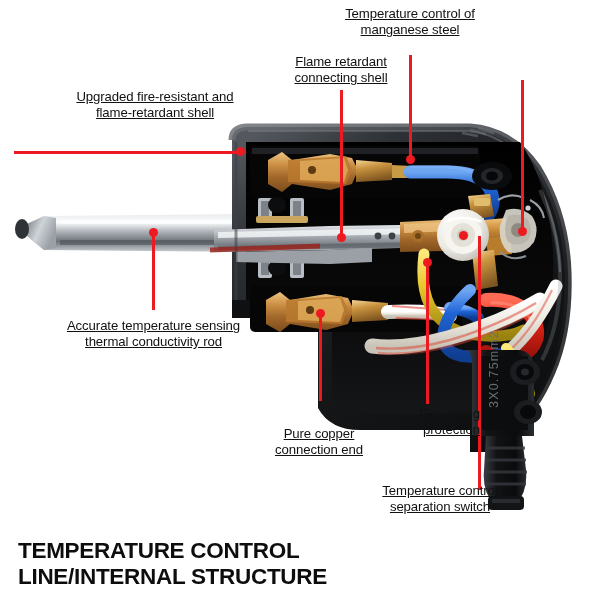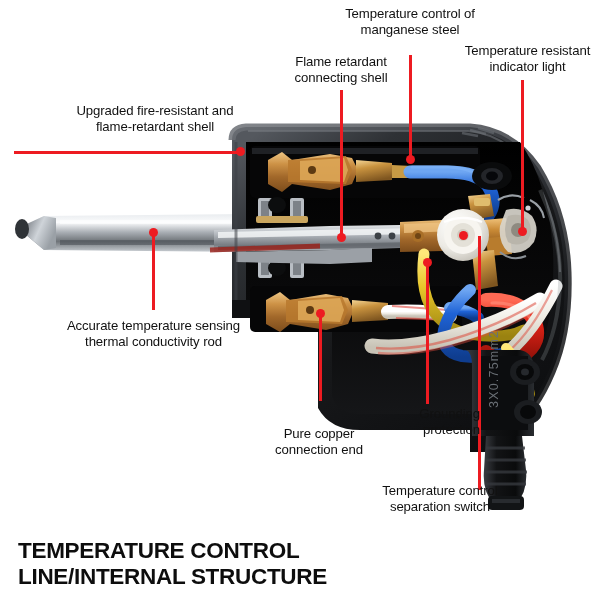--- a/index.html
+++ b/index.html
@@ -20,21 +20,21 @@
   
   .callout {
     position: absolute;
     color: #111111;
     font-size: 13.2px;
     line-height: 1.22;
     letter-spacing: -0.1px;
     white-space: pre-line;
     z-index: 40;
   }
-  .callout.c-center { text-align: center; }
+  .callout.c-center { text-align: center; text-decoration: underline; }
 
   
   .leader {
     position: absolute;
     background: #ed1b21;
     z-index: 35;
   }
   .leader.vert { width: 3px; }
   .leader.horz { height: 3px; }
   .dot {
@@ -366,31 +366,29 @@
 
   <div class="leader vert" style="left:319px; top:313px; height:88px;"></div>
   <div class="dot" style="left:316px; top:309px;"></div>
 
   <div class="leader vert" style="left:426px; top:262px; height:142px;"></div>
   <div class="dot" style="left:423px; top:258px;"></div>
 
   <div class="leader vert" style="left:478px; top:236px; height:254px;"></div>
   <div class="dot" style="left:459px; top:231px;"></div>
 
-  <div class="callout c-center" style="left:50px; top:103px; width:210px;">Upgraded fire-resistant and
+  <div class="callout c-center" style="left:50px; top:89px; width:210px;">Upgraded fire-resistant and
 flame-retardant shell</div>
 
   <div class="callout c-center" style="left:277px; top:54px; width:128px;">Flame retardant
 connecting shell</div>
 
   <div class="callout c-center" style="left:322px; top:6px; width:176px;">Temperature control of
 manganese steel</div>
 
-  <div class="callout c-center" style="left:455px; top:43px; width:145px;">Temperature resistant
-indicator light</div>
 
   <div class="callout c-center" style="left:26px; top:318px; width:255px;">Accurate temperature sensing
 thermal conductivity rod</div>
 
   <div class="callout c-center" style="left:252px; top:426px; width:134px;">Pure copper
 connection end</div>
 
   <div class="callout c-center" style="left:373px; top:406px; width:107px;text-align:right;">Grounding
 protection</div>
 

